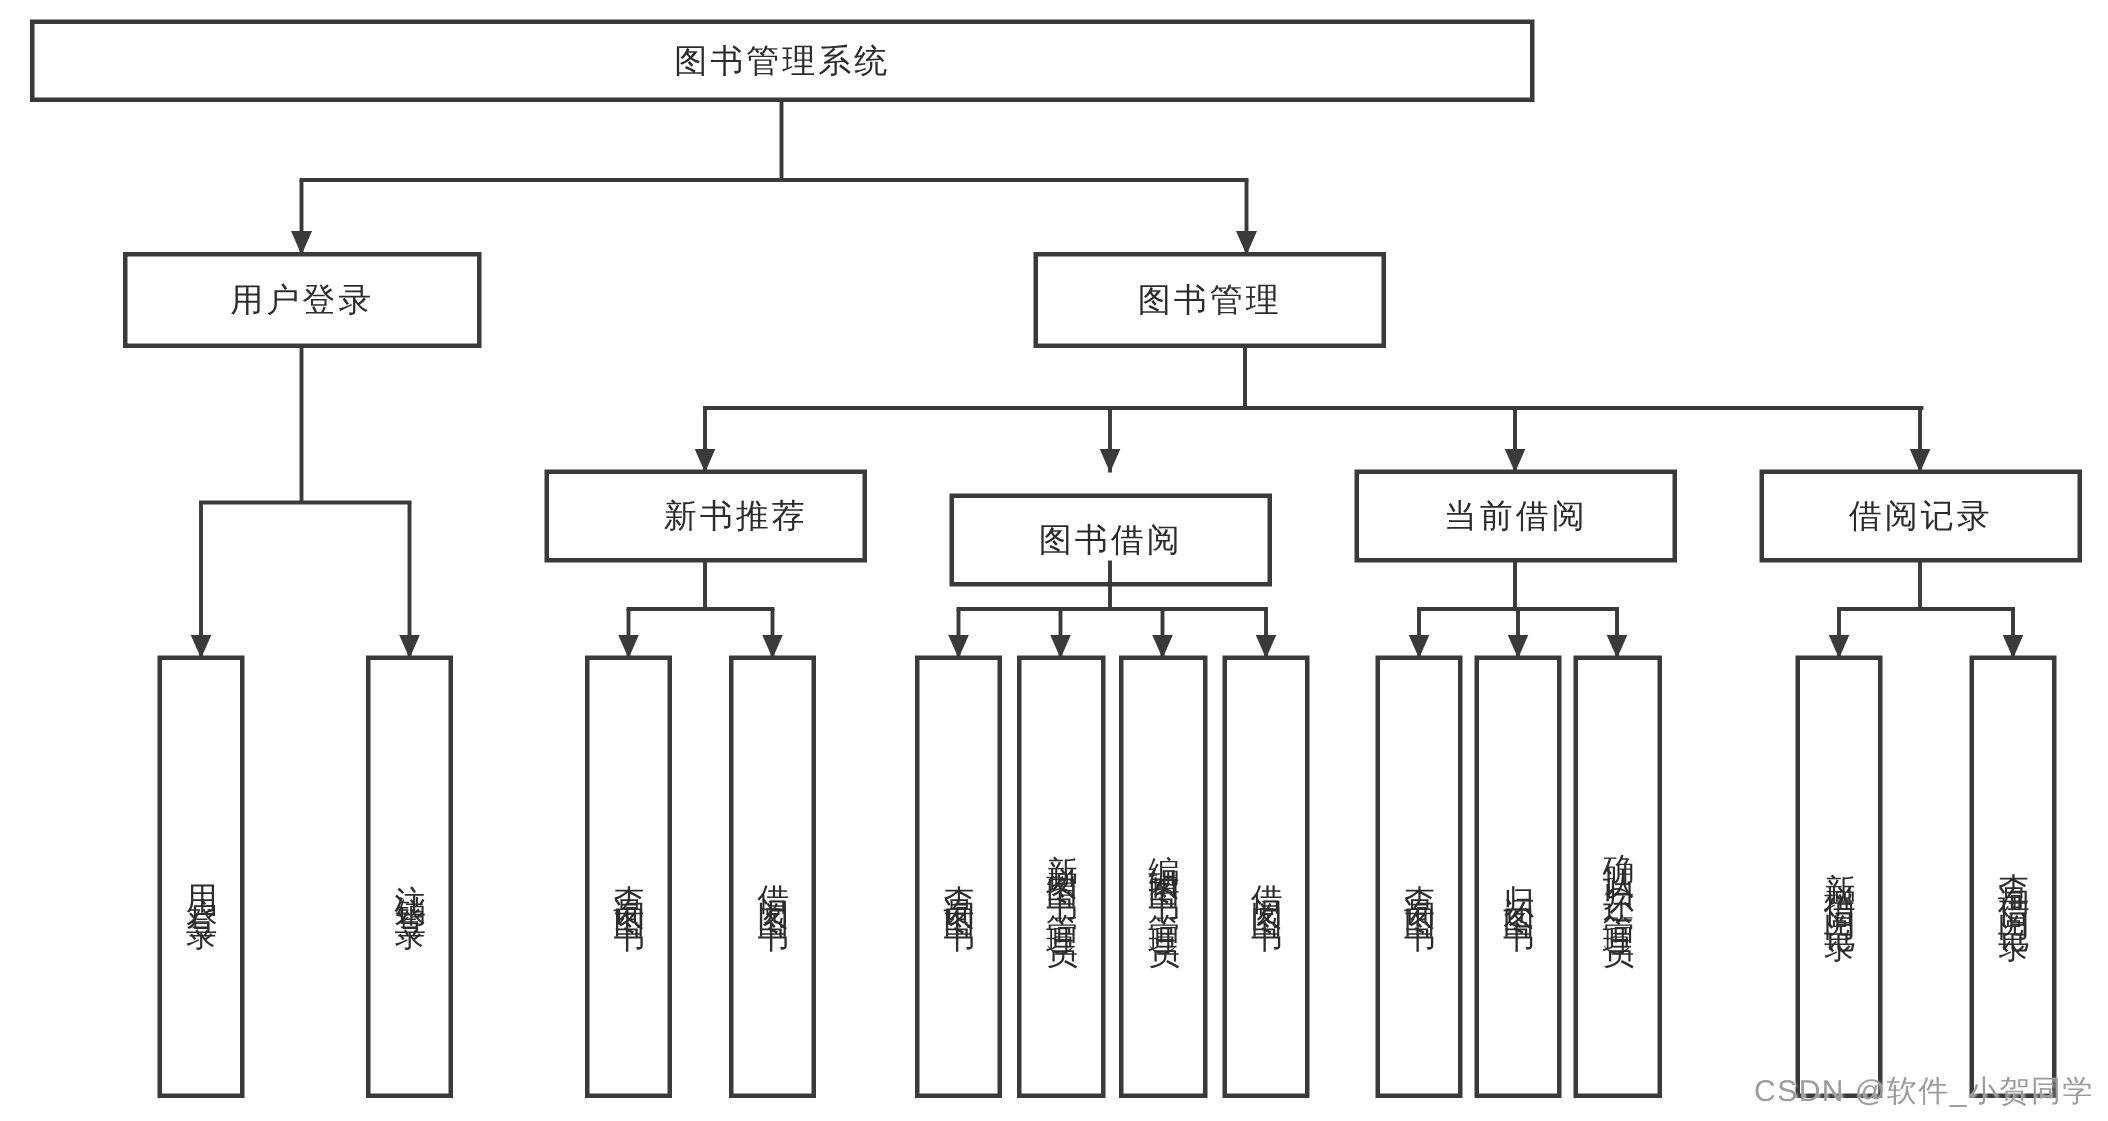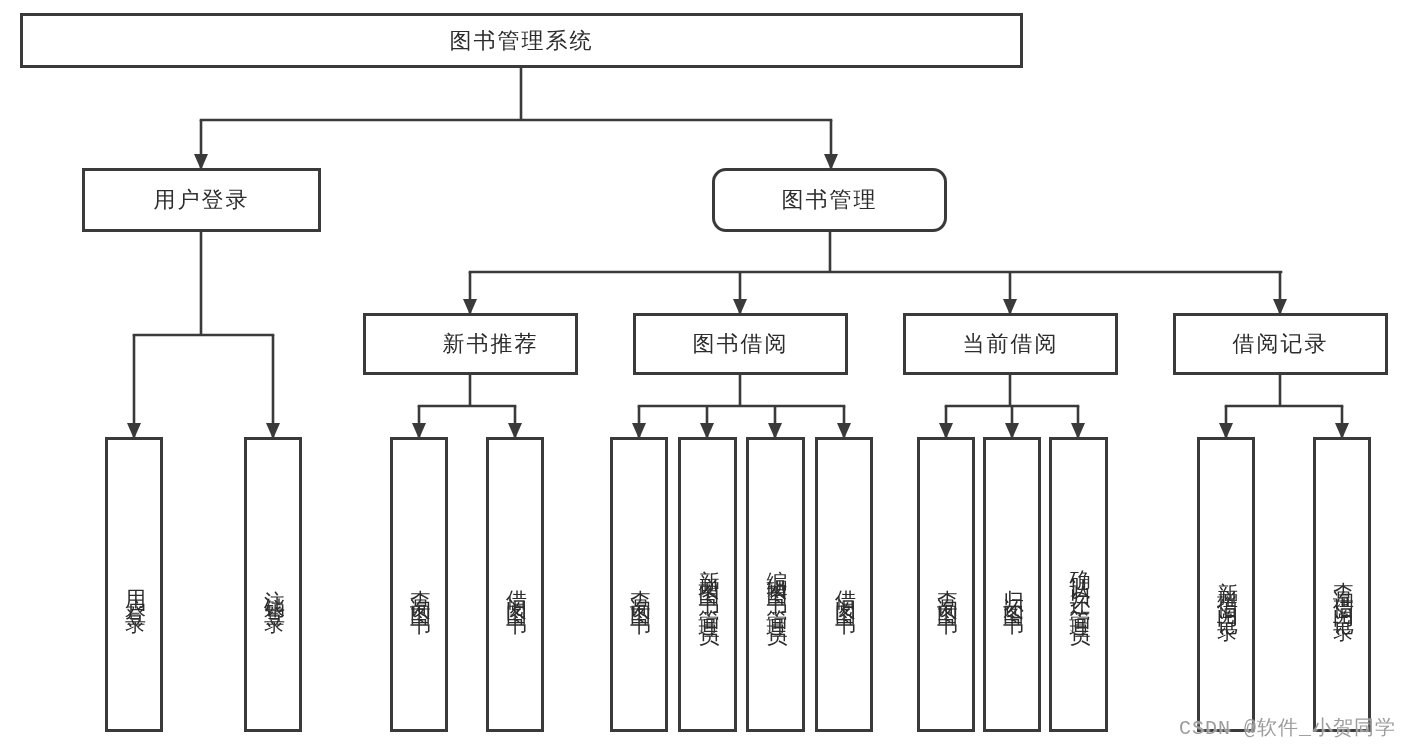--- a/index.html
+++ b/index.html
@@ -1,21 +1,21 @@
 <!DOCTYPE html>
 <html><head>
 <meta charset="utf-8">
 <style>
   html, body { margin: 0; padding: 0; background: #ffffff; }
   .canvas {
     position: relative;
     width: 1405px;
     height: 747px;
     background: #ffffff;
-    font-family: Liberation Mono, monospace;
+    font-family: Liberation Sans, sans-serif;
     overflow: hidden;
   }
   .connectors {
     position: absolute;
     left: 0; top: 0;
     z-index: 2;
     pointer-events: none;
   }
   .box {
     position: absolute;
@@ -101,28 +101,28 @@
     </g>
   </svg>
 
   <div class="box" style="left:20px;top:13px;width:1003px;height:55px;">
     <span class="hlabel">图书管理系统</span>
   </div>
 
   <div class="box" style="left:82px;top:168px;width:239px;height:64px;">
     <span class="hlabel">用户登录</span>
   </div>
-  <div class="box" style="left:712px;top:168px;width:235px;height:64px;border-radius:14px;">
+  <div class="box" style="left:689px;top:168px;width:235px;height:64px;">
     <span class="hlabel">图书管理</span>
   </div>
 
   <div class="box" style="left:363px;top:313px;width:215px;height:62px;padding-left:40px;">
     <span class="hlabel">新书推荐</span>
   </div>
-  <div class="box" style="left:633px;top:313px;width:215px;height:62px;">
+  <div class="box" style="left:633px;top:329px;width:215px;height:62px;">
     <span class="hlabel">图书借阅</span>
   </div>
   <div class="box" style="left:903px;top:313px;width:215px;height:62px;">
     <span class="hlabel">当前借阅</span>
   </div>
   <div class="box" style="left:1173px;top:313px;width:215px;height:62px;">
     <span class="hlabel">借阅记录</span>
   </div>
 
   <div class="box vbox" style="left:105px;width:58px;">

